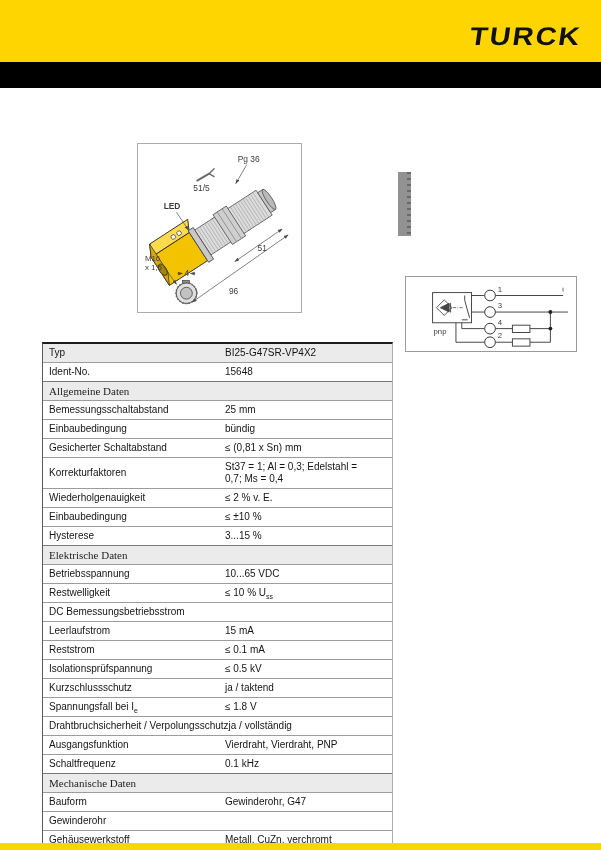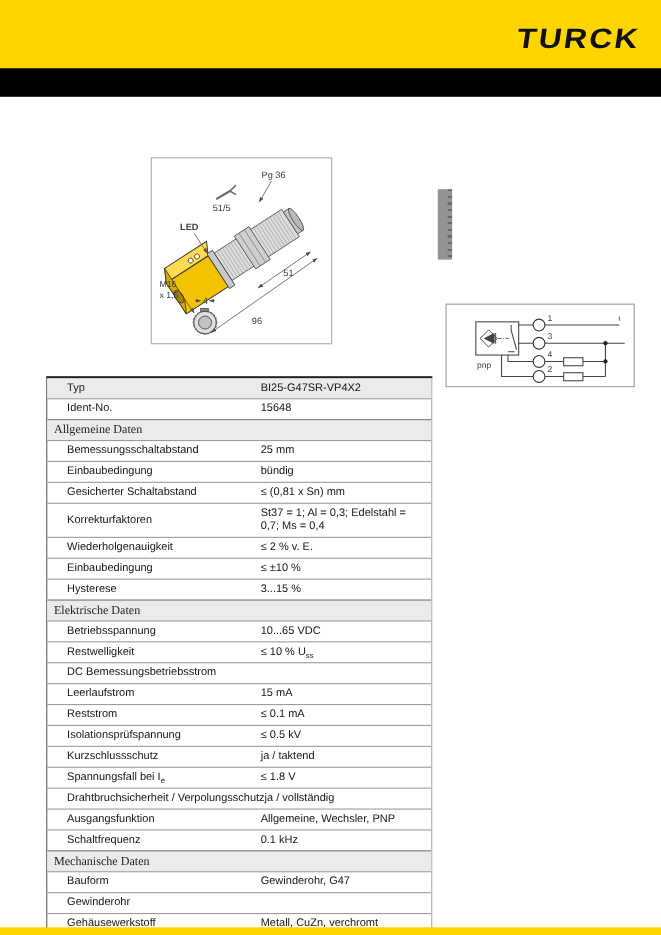--- a/index.html
+++ b/index.html
@@ -45,21 +45,21 @@
     position:absolute;left:42px;top:342px;width:351px;background:#fff;
     border-top:2px solid #1c1c1c;border-bottom:3px solid #4f4f4f;
     border-left:1px solid #5a5a5a;border-right:1px solid #ababab;
     box-sizing:border-box;
   }
   .trow{display:flex;align-items:center;border-top:1px solid #9c9c9c;min-height:16px;}
   .trow:first-child{border-top:none;}
   .trow.section{background:#ebebeb;border-top:1px solid #7a7a7a;}
   .trow.shaded{background:#ebebeb;}
   .cell{font-size:10px;line-height:12px;color:#141414;padding:3px 0;}
-  .cell.label{flex:0 0 176px;padding-left:18px;white-space:nowrap;}
+  .cell.label{flex:0 0 176px;padding-left:6px;white-space:nowrap;}
   .cell.value{flex:1;padding-right:18px;}
   .cell.full{flex:1;padding-left:6px;font-size:11px;color:#1d1d1d;font-family:Liberation Serif, serif;}
   .cell sub{font-size:7px;line-height:0;}
 
   text{font-family:"Liberation Sans","DejaVu Sans",sans-serif;fill:#3c3c3c;}
 </style>
 </head>
 <body>
 
 <div class="page">
@@ -282,21 +282,21 @@
       <div class="trow">
         <div class="cell label">Spannungsfall bei I<sub>e</sub></div>
         <div class="cell value">≤ 1.8 V</div>
       </div>
       <div class="trow">
         <div class="cell label">Drahtbruchsicherheit / Verpolungsschutz</div>
         <div class="cell value">ja / vollständig</div>
       </div>
       <div class="trow">
         <div class="cell label">Ausgangsfunktion</div>
-        <div class="cell value">Allgemeine, Wechsler, PNP</div>
+        <div class="cell value">Vierdraht, Vierdraht, PNP</div>
       </div>
       <div class="trow">
         <div class="cell label">Schaltfrequenz</div>
         <div class="cell value">0.1 kHz</div>
       </div>
       <div class="trow section">
         <div class="cell full">Mechanische Daten</div>
       </div>
       <div class="trow">
         <div class="cell label">Bauform</div>

